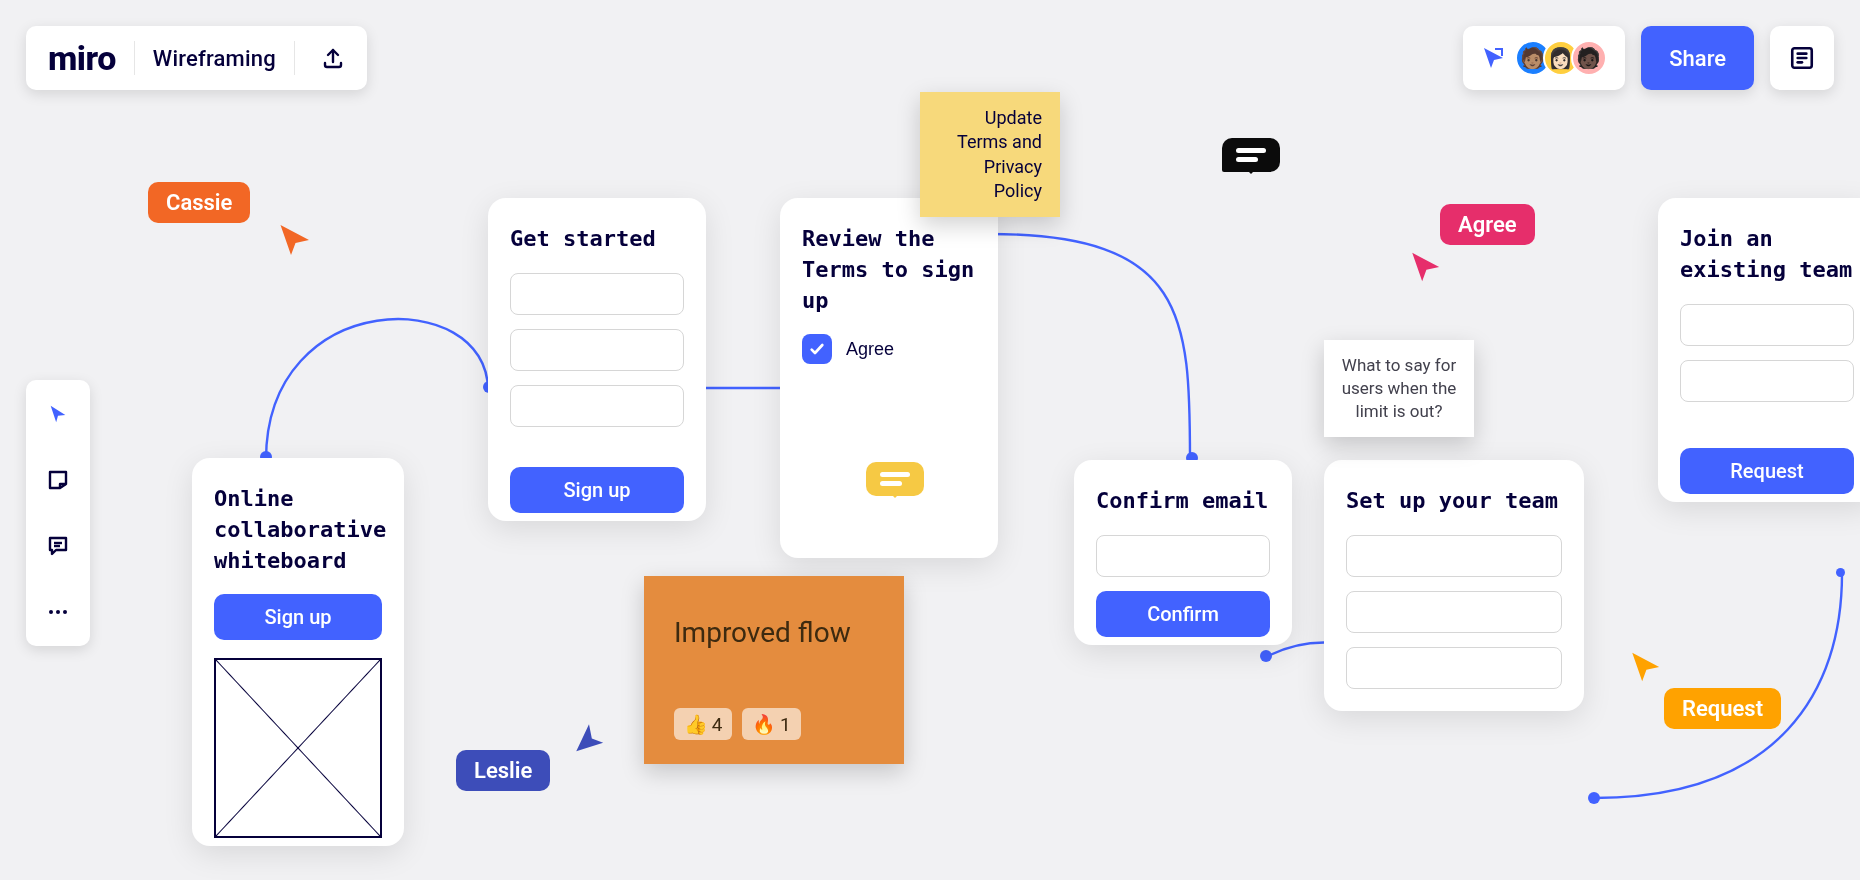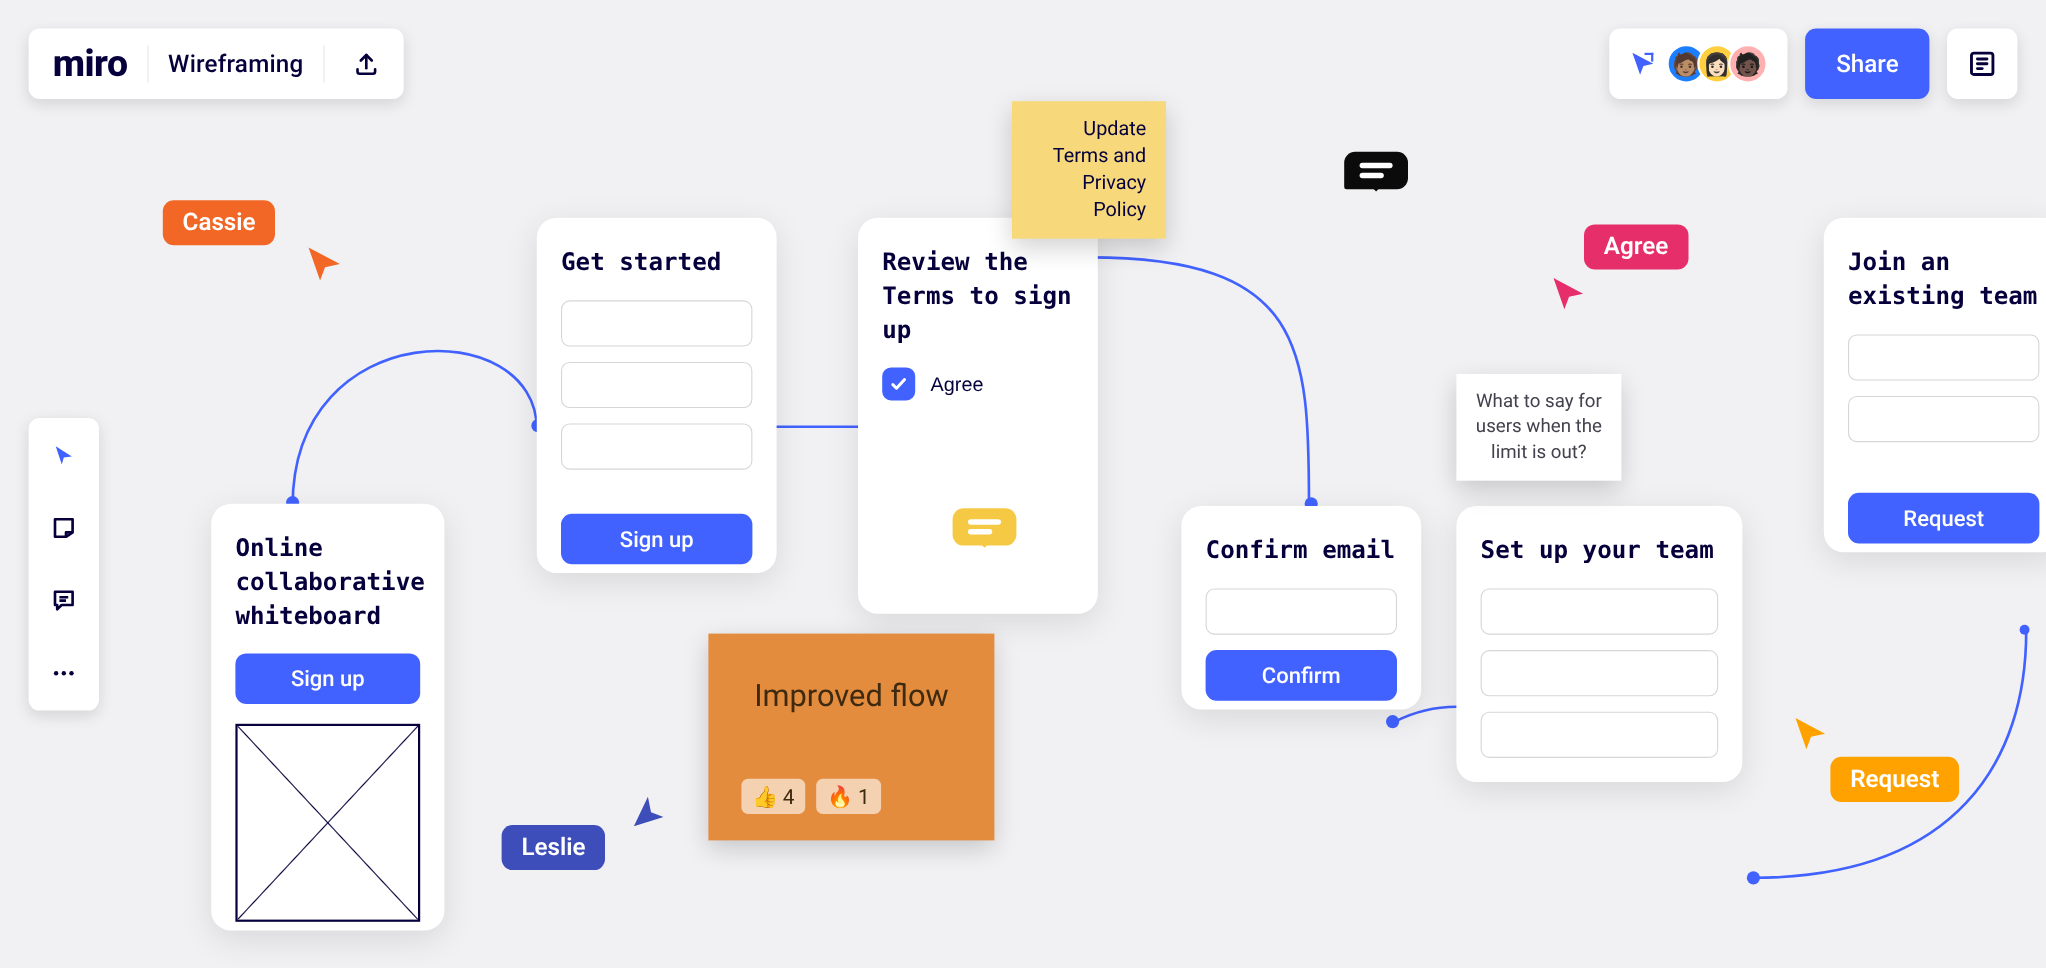--- a/index.html
+++ b/index.html
@@ -106,21 +106,21 @@
   .chk-row{display:flex;align-items:center;gap:14px;margin-top:8px}
   .chk{
     width:30px;height:30px;border-radius:8px;background:var(--blue);
     display:flex;align-items:center;justify-content:center;color:#fff;
   }
   .chk-lbl{font-family:Liberation Sans, sans-serif;font-size:18px}
 
   
   .sticky{
     position:absolute;box-shadow:0 8px 22px rgba(0,0,0,.18);
-    font-size:18px;line-height:1.35;text-align:center;
+    font-size:18px;line-height:1.35;
   }
   .sticky.yellow{background:var(--yellow-stk);color:var(--ink);text-align:right;padding:14px 18px}
   .sticky.white{background:#fff;color:#42414d;text-align:center;padding:14px 16px;font-size:17px}
   .sticky.orange{background:var(--orange-stk);color:#3d2a10;padding:38px 30px 24px;font-size:28px}
   .reacts{display:flex;gap:10px;margin-top:56px}
   .react{
     background:rgba(255,255,255,.6);border-radius:6px;padding:4px 10px 3px;
     font-size:19px;display:flex;align-items:center;gap:4px;color:#3d2a10;
   }
 

